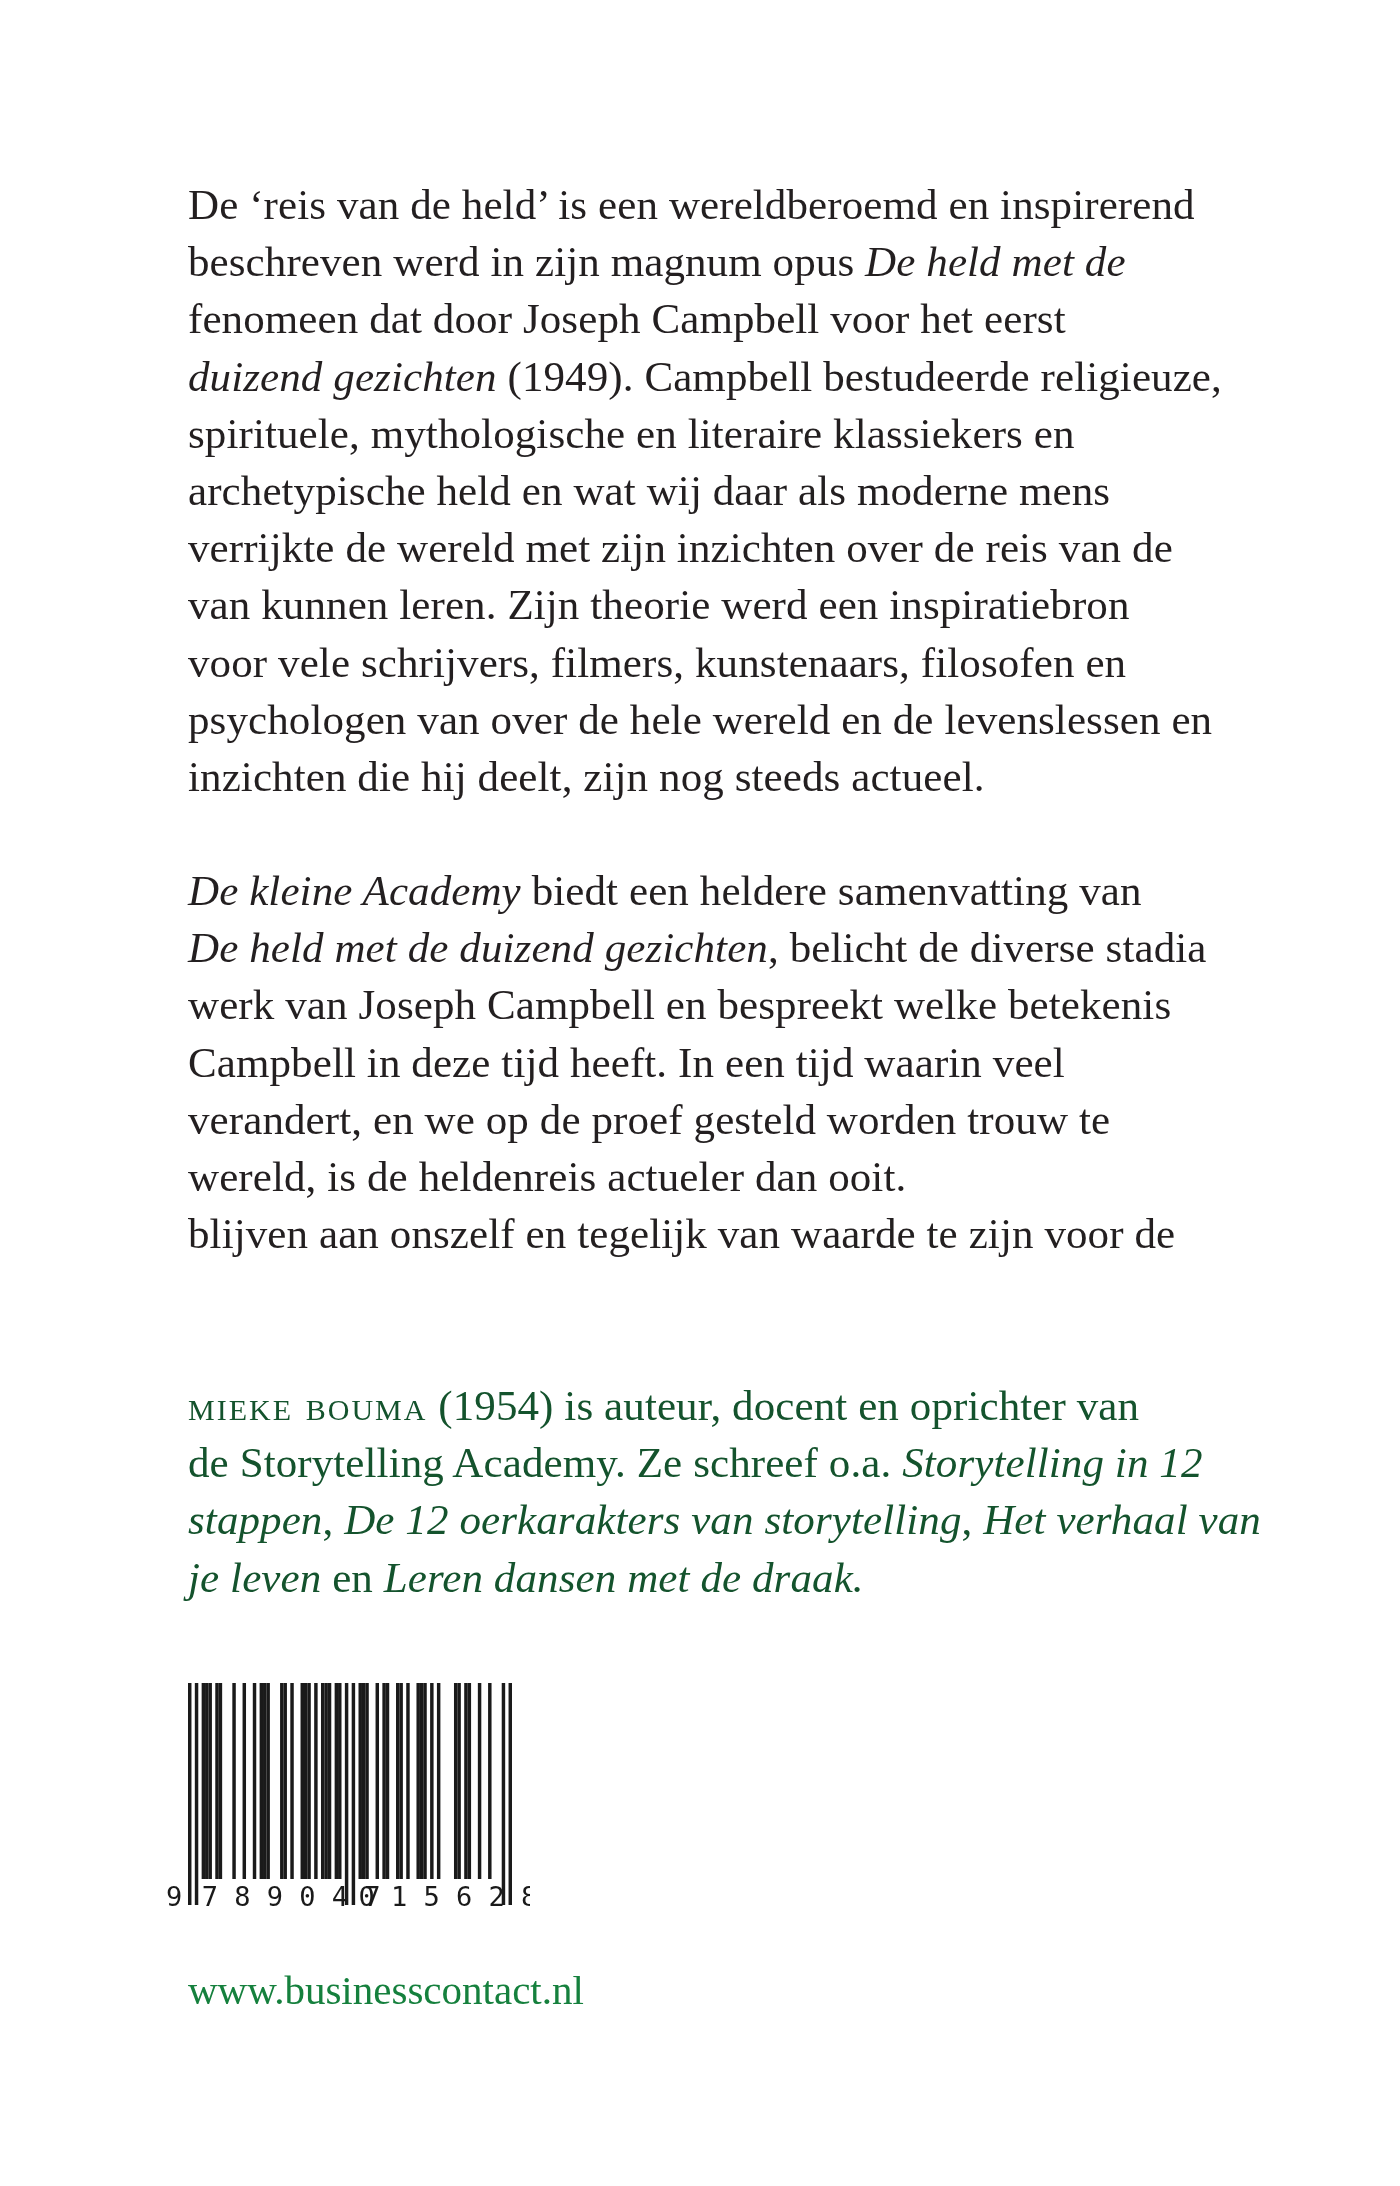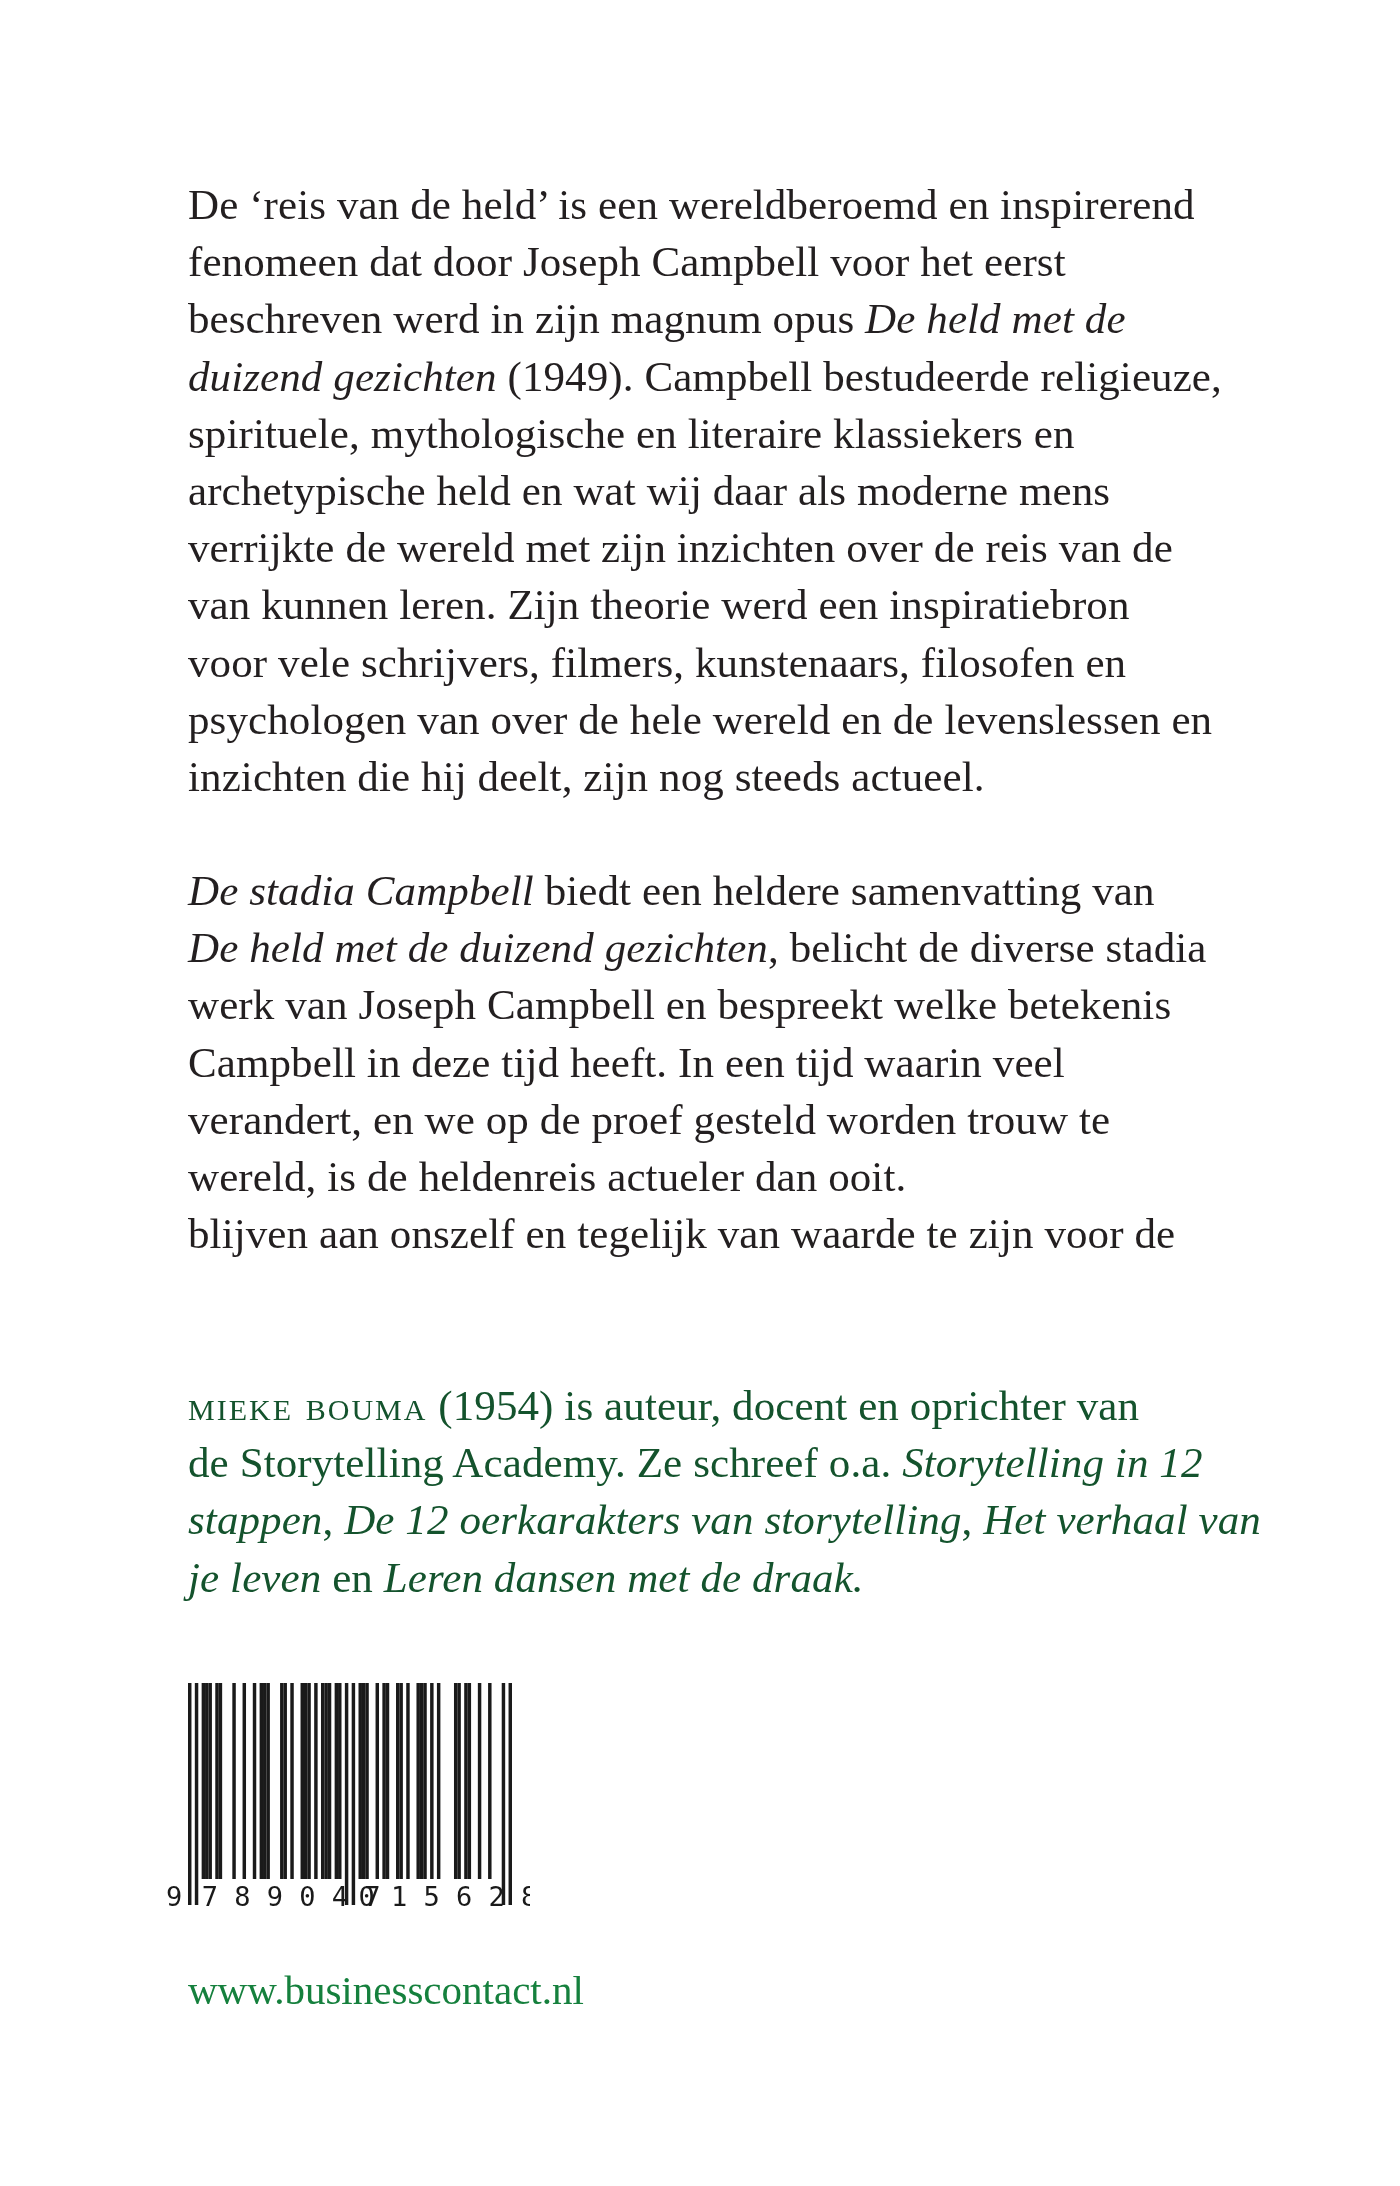--- a/index.html
+++ b/index.html
@@ -40,34 +40,34 @@
     white-space: nowrap;
   }
 </style>
 </head>
 <body>
 
 <div class="page">
 
   <div id="para1" class="text-block">
       <span class="line"><span>De ‘reis van de held’ is een wereldberoemd en inspirerend</span></span>
+      <span class="line"><span>beschreven werd in zijn magnum opus </span><span class="it">De held met de</span></span>
       <span class="line"><span>fenomeen dat door Joseph Campbell voor het eerst</span></span>
-      <span class="line"><span>beschreven werd in zijn magnum opus </span><span class="it">De held met de</span></span>
       <span class="line"><span class="it">duizend gezichten</span><span> (1949). Campbell bestudeerde religieuze,</span></span>
       <span class="line"><span>spirituele, mythologische en literaire klassiekers en</span></span>
       <span class="line"><span>archetypische held en wat wij daar als moderne mens</span></span>
       <span class="line"><span>verrijkte de wereld met zijn inzichten over de reis van de</span></span>
       <span class="line"><span>van kunnen leren. Zijn theorie werd een inspiratiebron</span></span>
       <span class="line"><span>voor vele schrijvers, filmers, kunstenaars, filosofen en</span></span>
       <span class="line"><span>psychologen van over de hele wereld en de levenslessen en</span></span>
       <span class="line"><span>inzichten die hij deelt, zijn nog steeds actueel.</span></span>
     </div>
 
   <div id="para2" class="text-block">
-      <span class="line"><span class="it">De stadia Campbell</span><span> biedt een heldere samenvatting van</span></span>
+      <span class="line"><span class="it">De kleine Academy</span><span> biedt een heldere samenvatting van</span></span>
       <span class="line"><span class="it">De held met de duizend gezichten</span><span>, belicht de diverse stadia</span></span>
       <span class="line"><span>werk van Joseph Campbell en bespreekt welke betekenis</span></span>
       <span class="line"><span>Campbell in deze tijd heeft. In een tijd waarin veel</span></span>
       <span class="line"><span>verandert, en we op de proef gesteld worden trouw te</span></span>
       <span class="line"><span>wereld, is de heldenreis actueler dan ooit.</span></span>
       <span class="line"><span>blijven aan onszelf en tegelijk van waarde te zijn voor de</span></span>
     </div>
 
   <div id="bio" class="text-block">
       <span class="line"><span class="smallcaps">Mieke Bouma</span><span> (1954) is auteur, docent en oprichter van</span></span>

